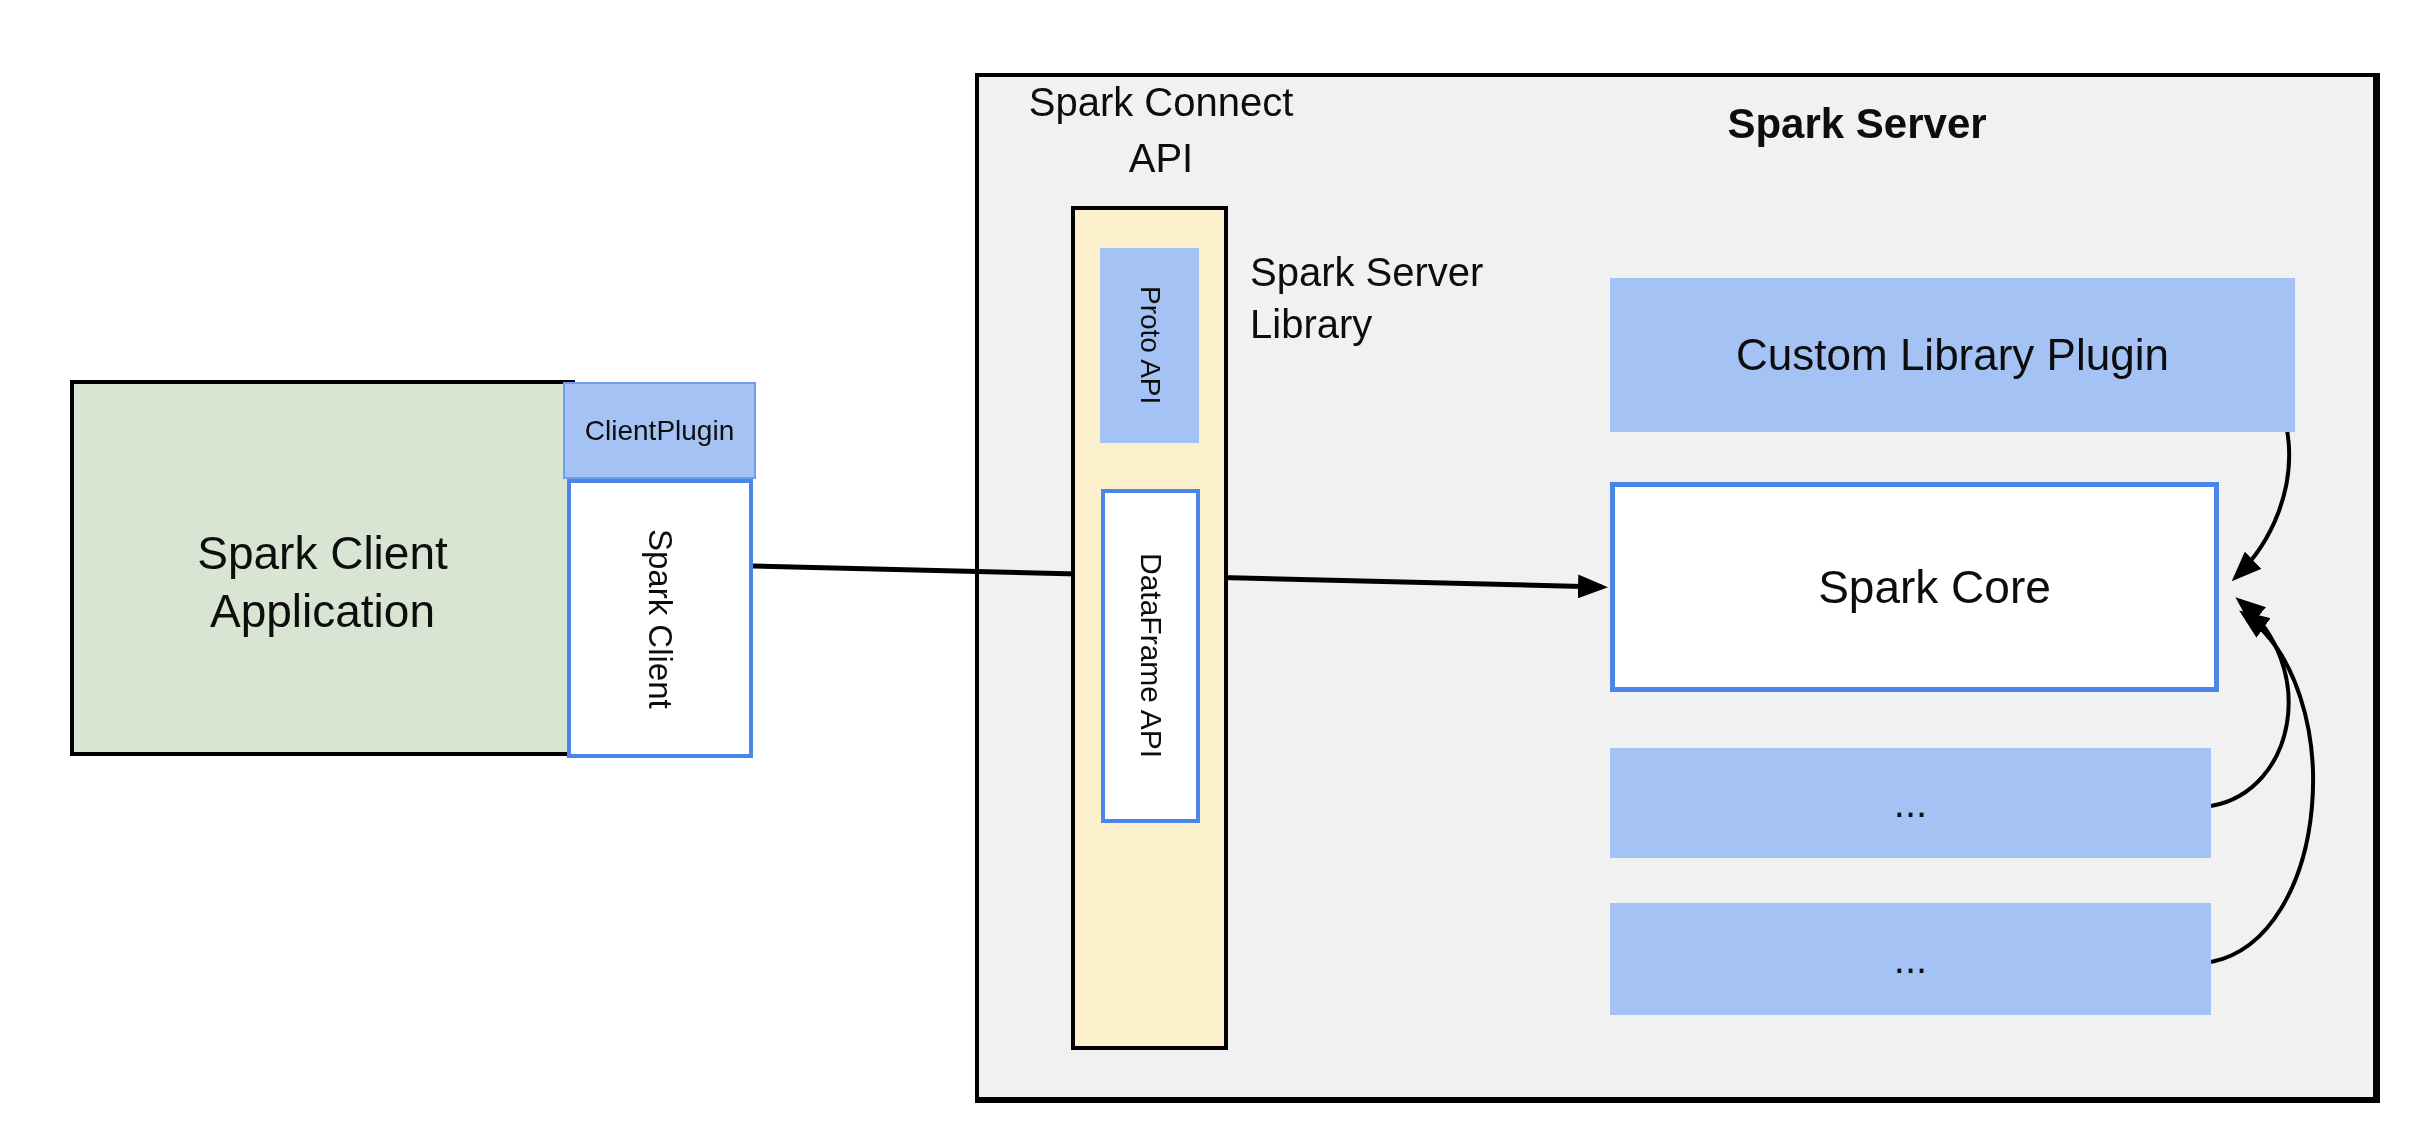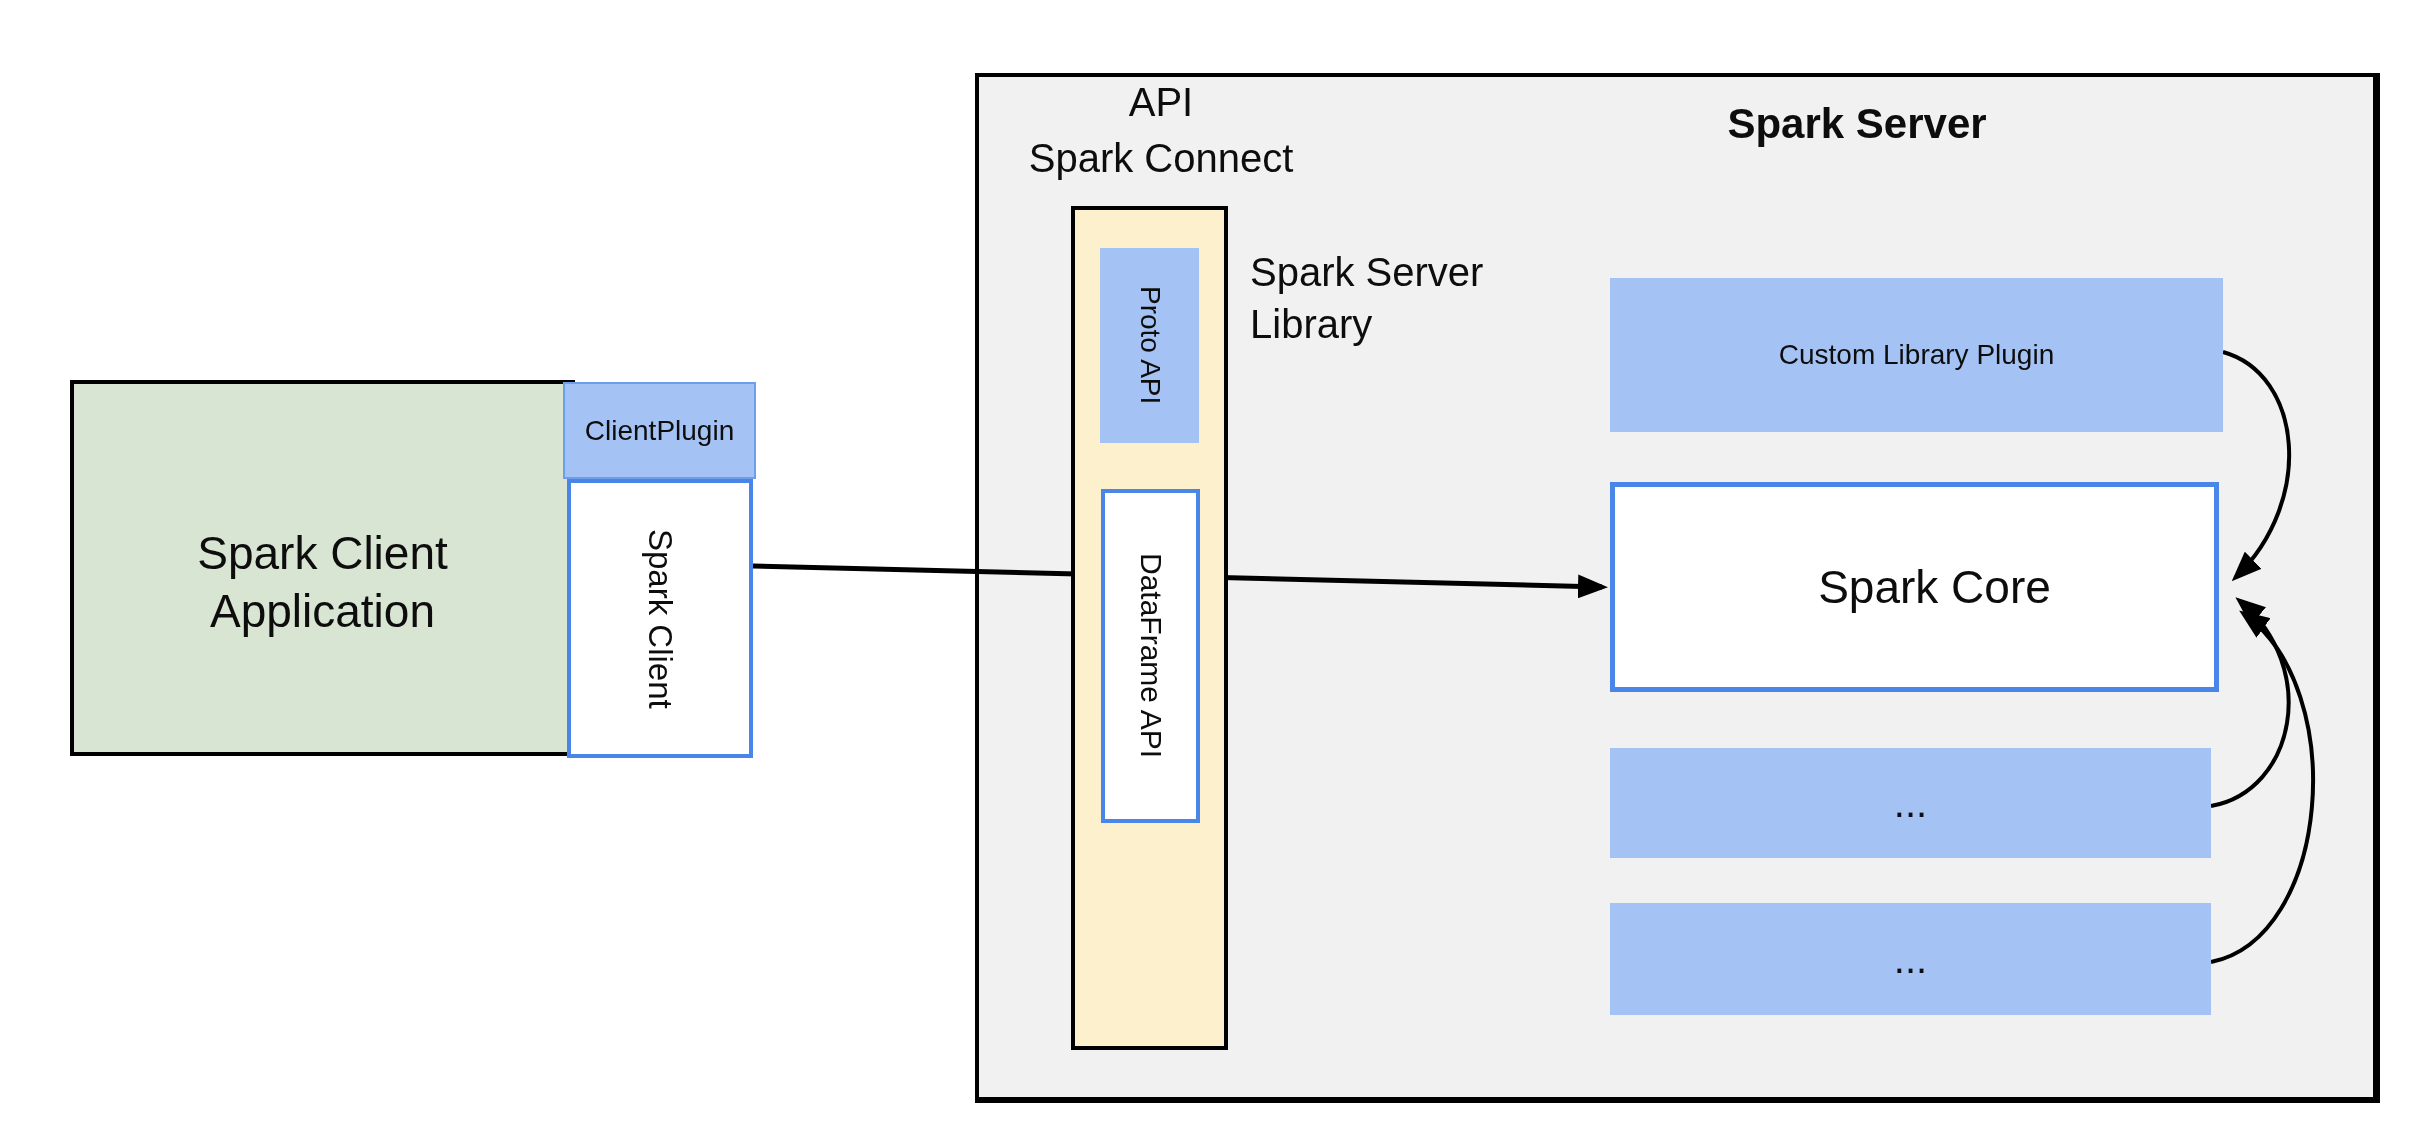--- a/index.html
+++ b/index.html
@@ -36,22 +36,22 @@
   #dataframe-api{left:1101px;top:489px;width:99px;height:334px;
     background:#ffffff;border:4px solid var(--blue-border);font-size:30px;}
   .vtext{writing-mode:vertical-rl;text-orientation:mixed;white-space:nowrap;}
   #connect-title{left:1001px;top:74px;width:320px;text-align:center;
     font-size:40px;line-height:56px;}
   #server-library-label{left:1250px;top:246px;width:330px;text-align:left;
     font-size:40px;line-height:52px;}
   
   #server-title{left:1707px;top:100px;width:300px;text-align:center;
     font-size:42px;font-weight:bold;}
-  #custom-plugin{left:1610px;top:278px;width:613px;height:154px;
-    background:var(--blue-fill);font-size:28px;}
+  #custom-plugin{left:1610px;top:278px;width:685px;height:154px;
+    background:var(--blue-fill);font-size:44px;}
   #spark-core{left:1610px;top:482px;width:609px;height:210px;
     background:#ffffff;border:5px solid var(--blue-border);font-size:46px;padding-left:40px;}
   #module-1{left:1610px;top:748px;width:601px;height:110px;
     background:var(--blue-fill);font-size:40px;}
   #module-2{left:1610px;top:903px;width:601px;height:112px;
     background:var(--blue-fill);font-size:40px;}
 </style>
 </head>
 <body>
 
@@ -96,20 +96,20 @@
 </div>
 <div class="abs node" id="client-package">
   <span>Client</span>
   <span>Plugin</span>
 </div>
 <div class="abs node" id="spark-client">
   <span class="vtext">Spark Client</span>
 </div>
 
 <div class="abs lbl" id="connect-title">
+  <div>Spark Connect</div>
   <div>API</div>
-  <div>Spark Connect</div>
 </div>
 <div class="abs lbl" id="server-library-label">
   <div>Spark Server</div>
   <div>Library</div>
 </div>
 <div class="abs lbl" id="server-title">Spark Server</div>
 
 </body></html>

